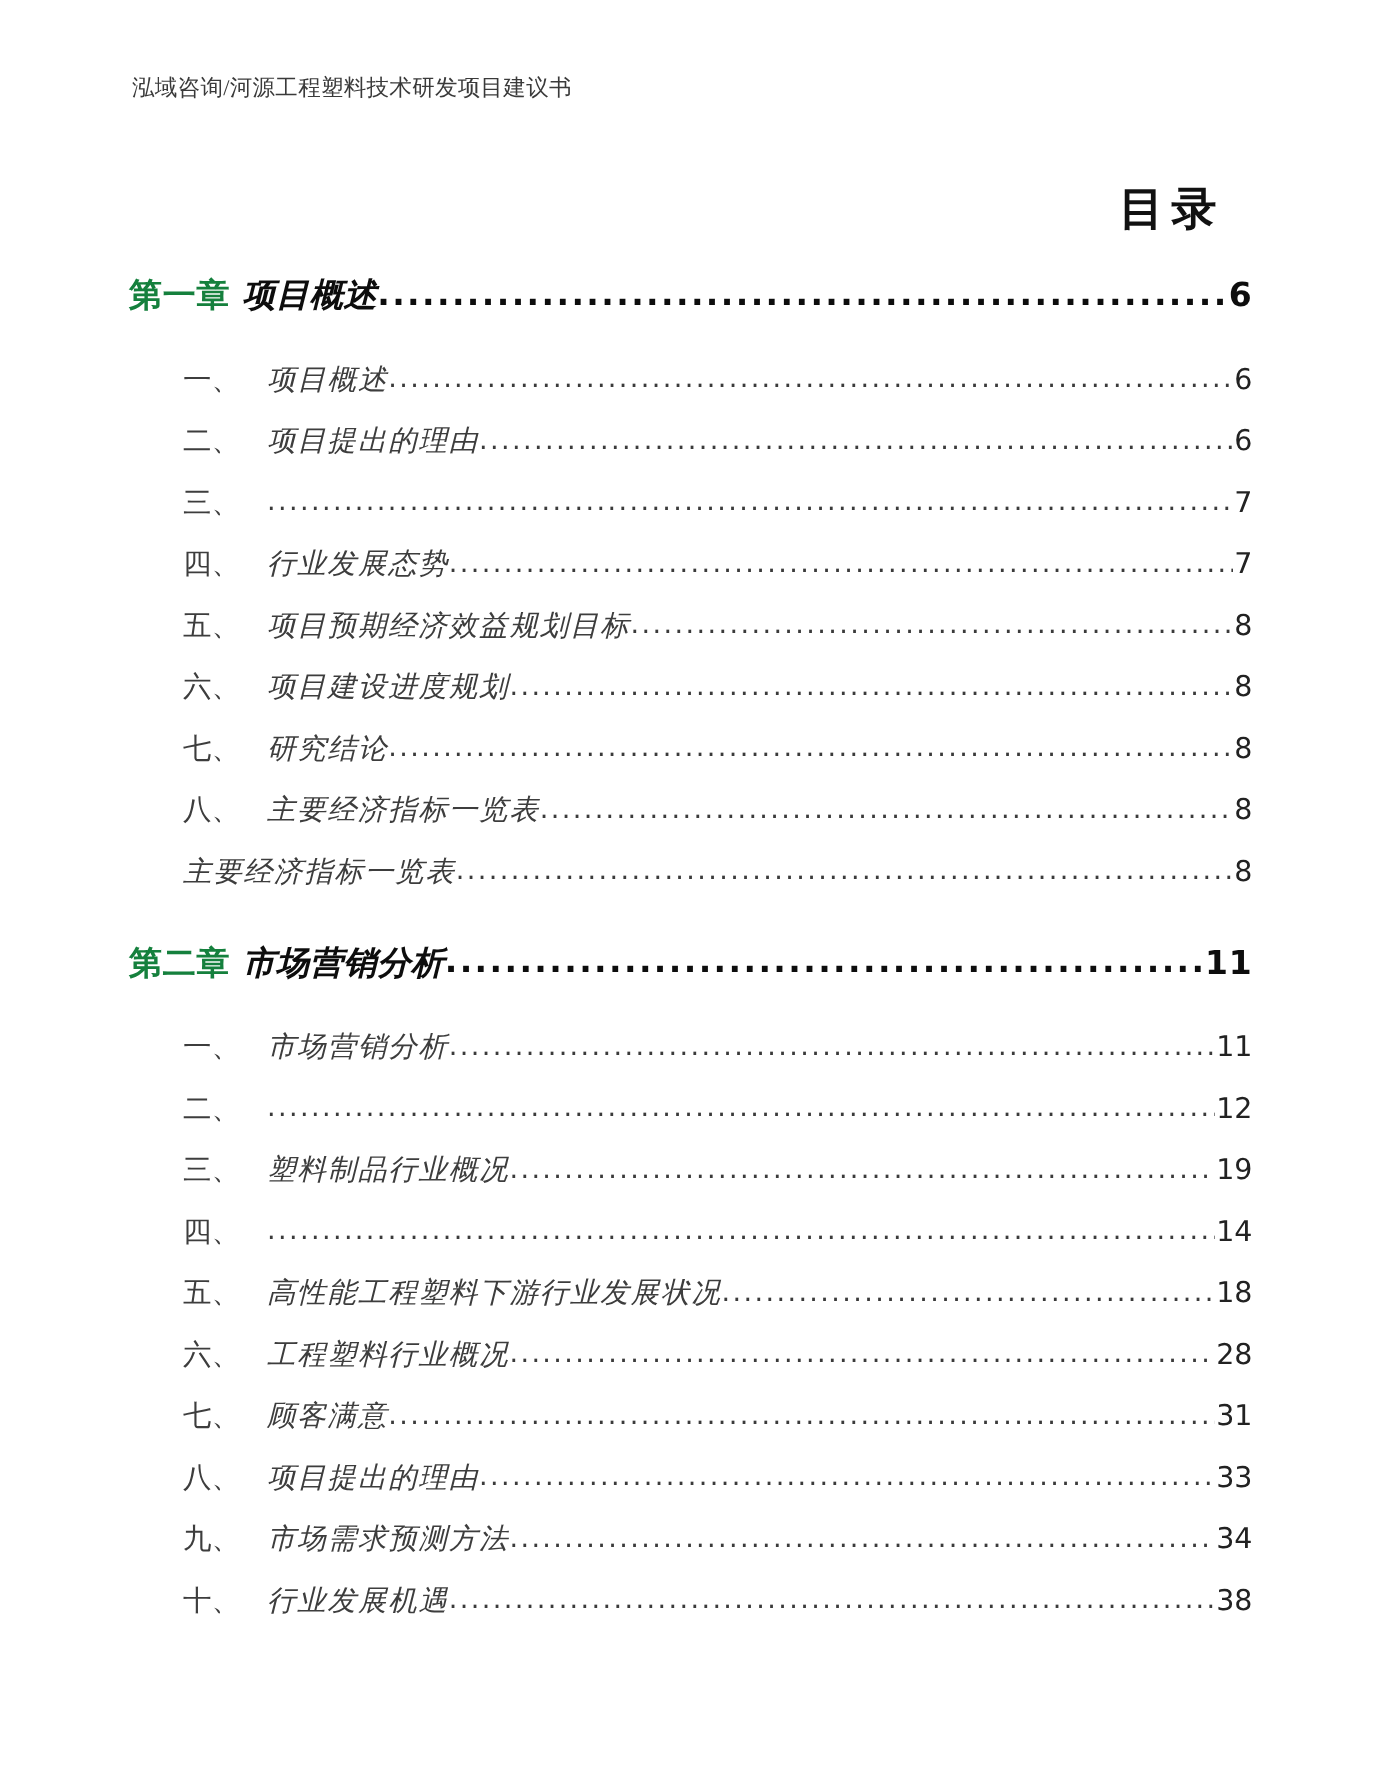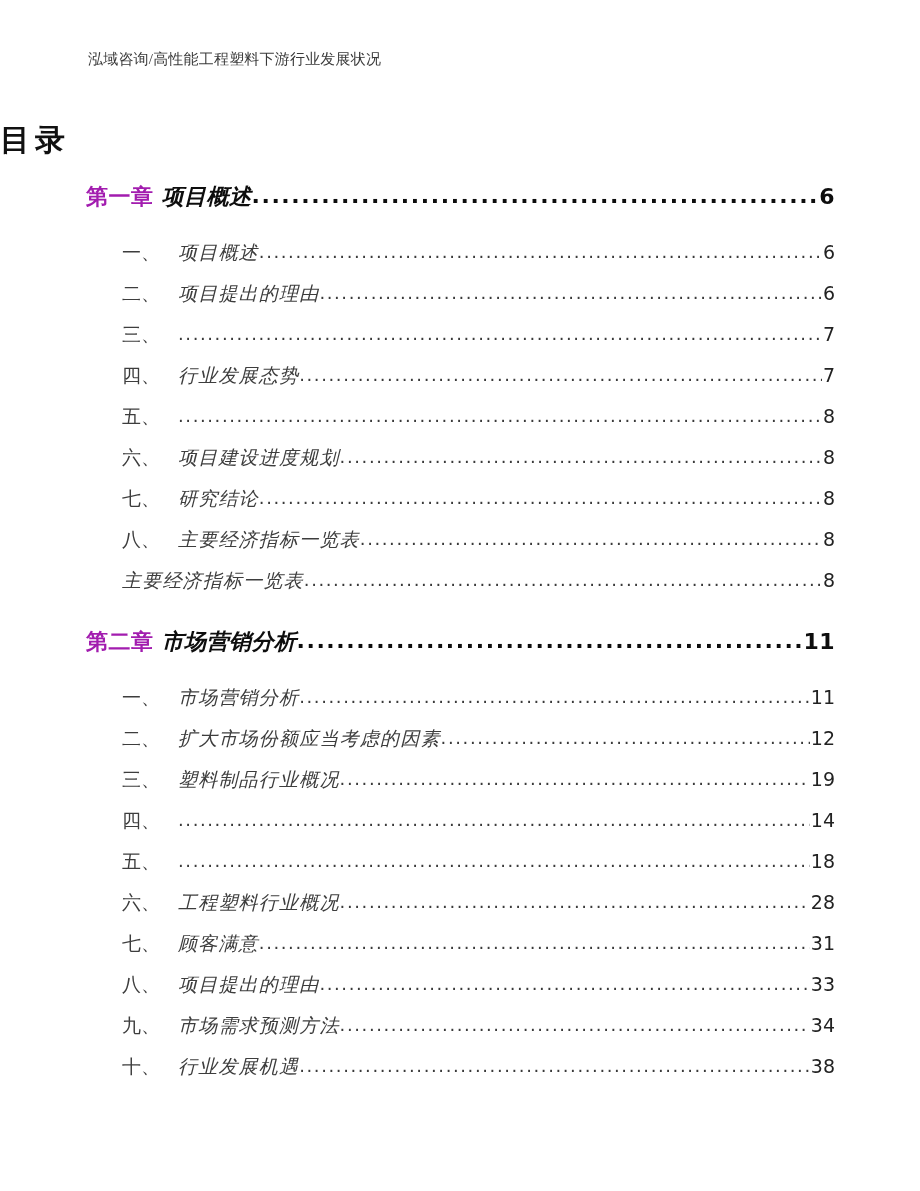--- a/index.html
+++ b/index.html
@@ -34,21 +34,21 @@
     white-space: nowrap;
     font-family: "Liberation Serif", "DejaVu Serif", serif;
   }
 
   
   .toc-title {
     position: absolute;
     left: 0;
     top: 120px;
     width: 816px;
-    text-align: left;
+    text-align: right;
     font-size: 30px;
     line-height: 40px;
     font-weight: bold;
     color: #111111;
     letter-spacing: 5px;
     font-family: "DejaVu Sans", "Liberation Sans", sans-serif;
   }
 
   
   .toc-body {
@@ -84,21 +84,21 @@
   .toc-row.level-chapter .toc-dots {
     font-family: "DejaVu Sans", "Liberation Sans", sans-serif;
     font-weight: bold;
     font-size: 22px;
     color: #0d0d0d;
   }
   .toc-row.level-chapter .toc-num {
     font-family: Liberation Mono, monospace;
     font-weight: bold;
     font-size: 22px;
-    color: #a21caf;
+    color: #15803d;
     letter-spacing: 0.5px;
     padding-right: 8px;
   }
 
   
   .toc-row.level-sub {
     padding-left: 122px;
     padding-right: 85px;
     height: 41px;
   }
@@ -152,21 +152,21 @@
   
   .chapter-gap {
     height: 18px;
   }
 </style>
 </head>
 <body>
 
 <div class="page">
 
-  <div class="doc-header">泓域咨询/高性能工程塑料下游行业发展状况</div>
+  <div class="doc-header">泓域咨询/河源工程塑料技术研发项目建议书</div>
 
   <div class="toc-title">目录</div>
 
   <div class="toc-body">
       <div class="toc-row level-chapter">
         <span class="toc-num">第一章</span>
         <span class="toc-label">项目概述</span>
         <span class="toc-dots">........................................................................................................................</span>
         <span class="toc-page">6</span>
       </div>
@@ -188,20 +188,21 @@
         <span class="toc-page">7</span>
       </div>
       <div class="toc-row level-sub">
         <span class="toc-num">四、</span>
         <span class="toc-label">行业发展态势</span>
         <span class="toc-dots">........................................................................................................................</span>
         <span class="toc-page">7</span>
       </div>
       <div class="toc-row level-sub">
         <span class="toc-num">五、</span>
+        <span class="toc-label">项目预期经济效益规划目标</span>
         <span class="toc-dots">........................................................................................................................</span>
         <span class="toc-page">8</span>
       </div>
       <div class="toc-row level-sub">
         <span class="toc-num">六、</span>
         <span class="toc-label">项目建设进度规划</span>
         <span class="toc-dots">........................................................................................................................</span>
         <span class="toc-page">8</span>
       </div>
       <div class="toc-row level-sub">
@@ -229,37 +230,37 @@
         <span class="toc-page">11</span>
       </div>
       <div class="toc-row level-sub">
         <span class="toc-num">一、</span>
         <span class="toc-label">市场营销分析</span>
         <span class="toc-dots">........................................................................................................................</span>
         <span class="toc-page">11</span>
       </div>
       <div class="toc-row level-sub">
         <span class="toc-num">二、</span>
-        <span class="toc-label">扩大市场份额应当考虑的因素</span>
         <span class="toc-dots">........................................................................................................................</span>
         <span class="toc-page">12</span>
       </div>
       <div class="toc-row level-sub">
         <span class="toc-num">三、</span>
         <span class="toc-label">塑料制品行业概况</span>
         <span class="toc-dots">........................................................................................................................</span>
         <span class="toc-page">19</span>
       </div>
       <div class="toc-row level-sub">
         <span class="toc-num">四、</span>
         <span class="toc-dots">........................................................................................................................</span>
         <span class="toc-page">14</span>
       </div>
       <div class="toc-row level-sub">
         <span class="toc-num">五、</span>
+        <span class="toc-label">高性能工程塑料下游行业发展状况</span>
         <span class="toc-dots">........................................................................................................................</span>
         <span class="toc-page">18</span>
       </div>
       <div class="toc-row level-sub">
         <span class="toc-num">六、</span>
         <span class="toc-label">工程塑料行业概况</span>
         <span class="toc-dots">........................................................................................................................</span>
         <span class="toc-page">28</span>
       </div>
       <div class="toc-row level-sub">

